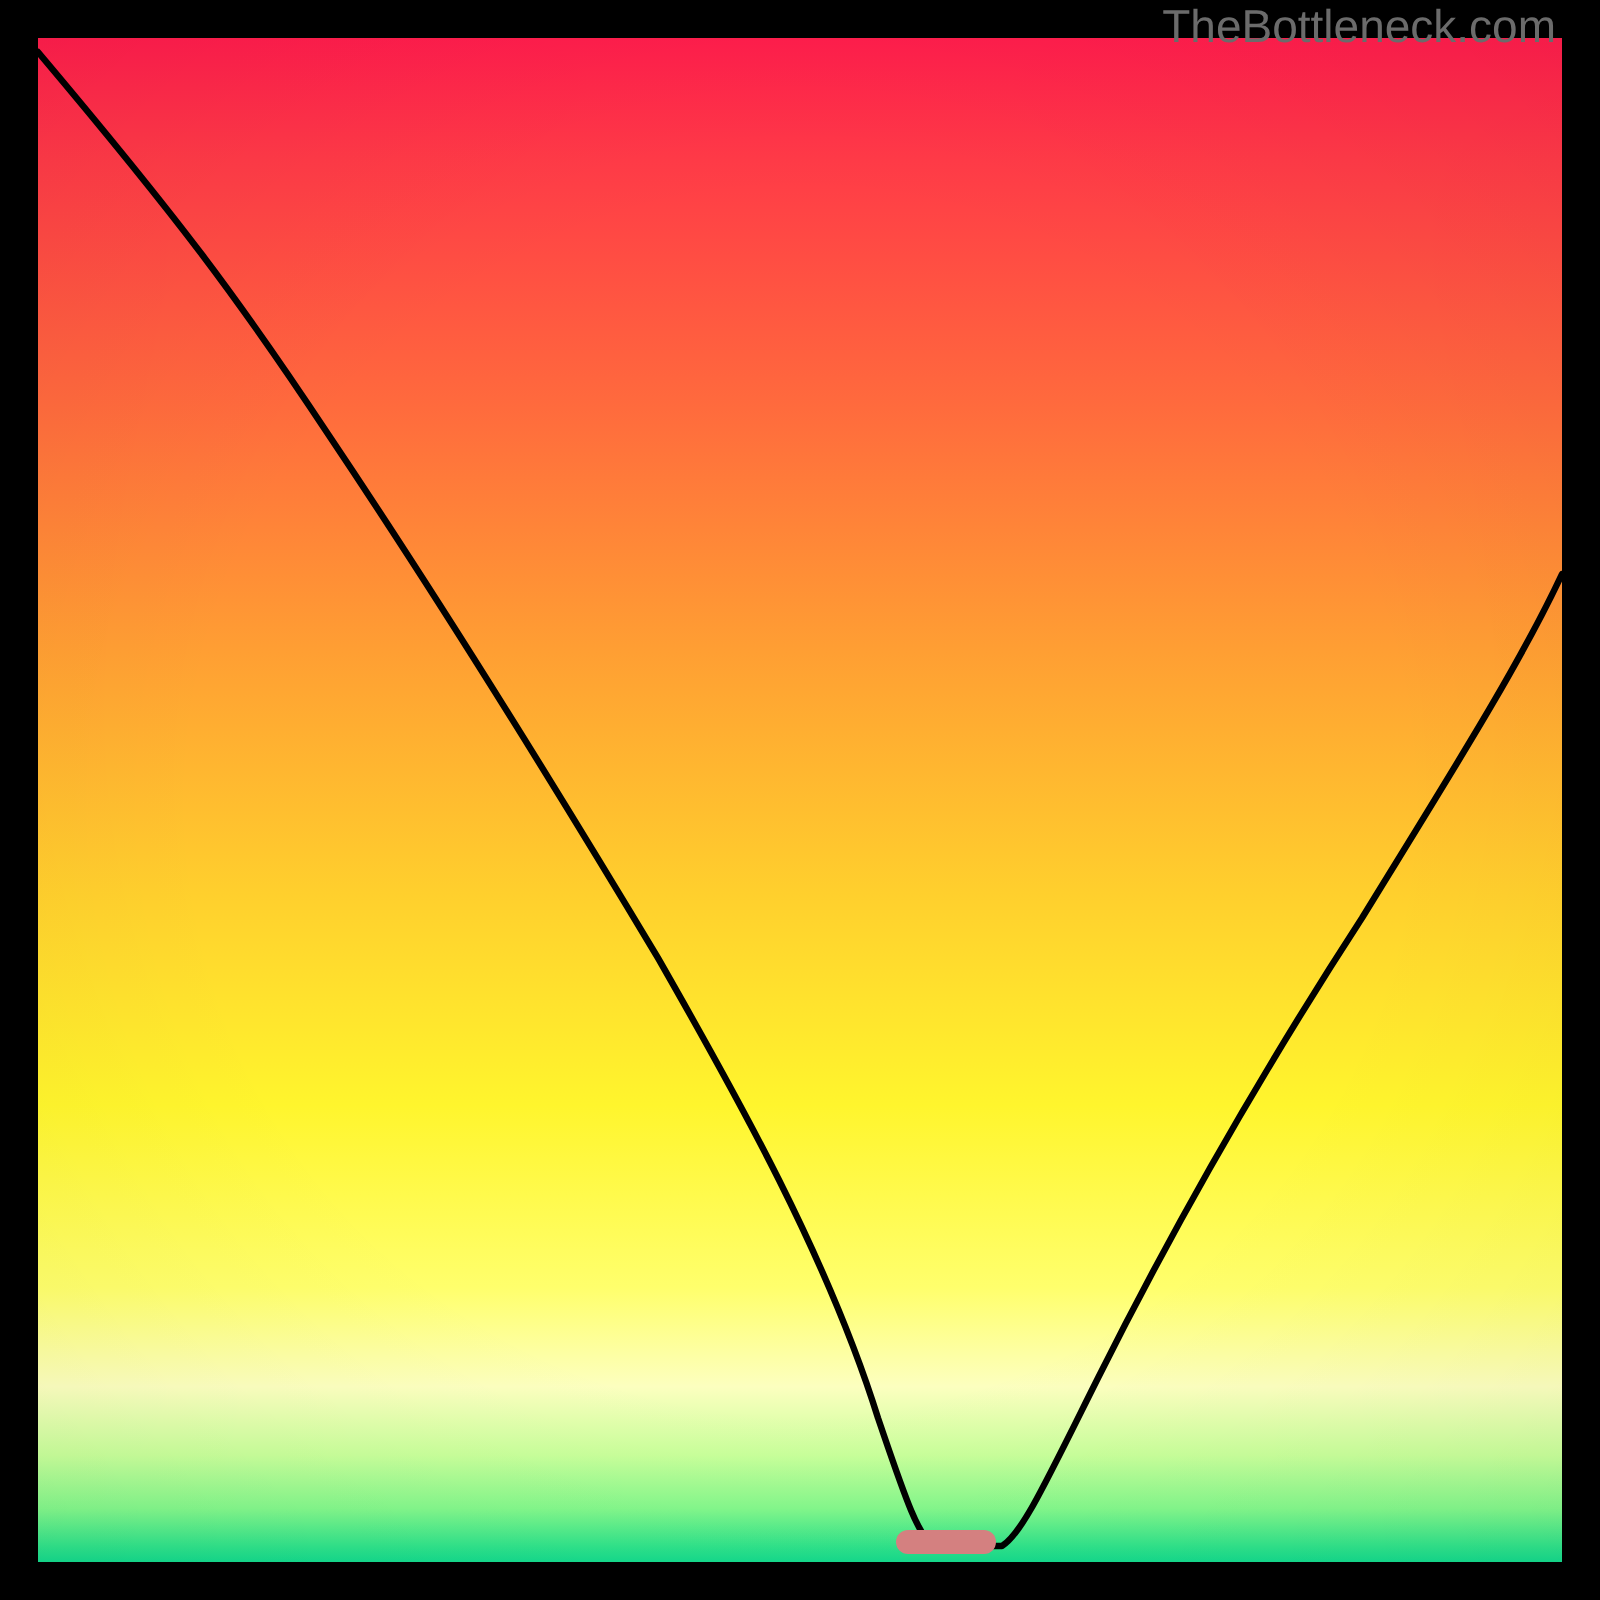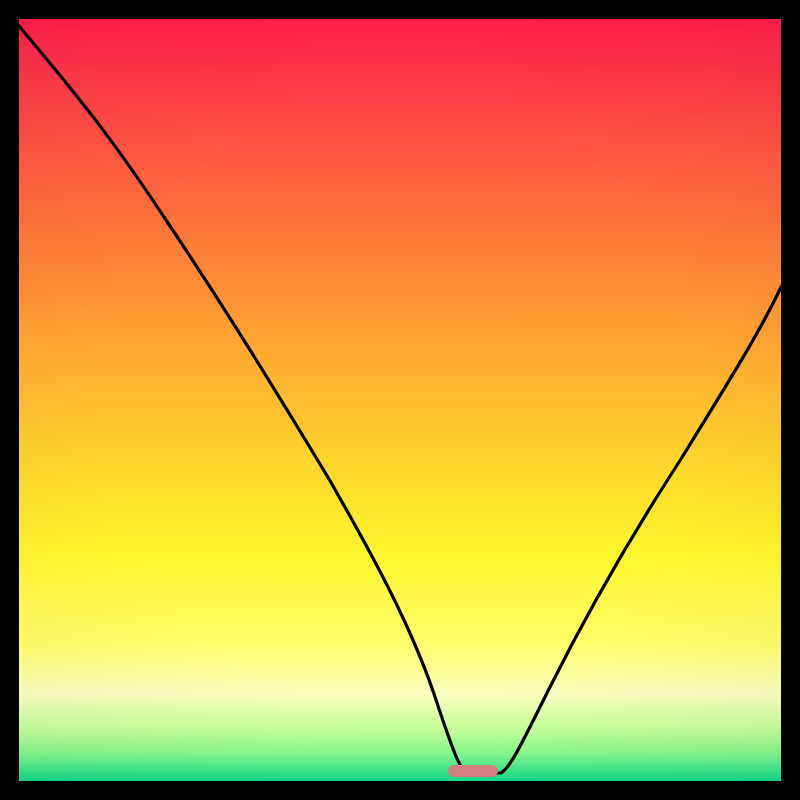--- a/index.html
+++ b/index.html
@@ -79,13 +79,14 @@
                C 432 725, 440 750, 448 754
                L 482 754
                C 492 748, 504 722, 530 670
                C 565 600, 610 520, 662 440
                C 705 370, 740 315, 762 268" fill="none" stroke="#000" stroke-width="3.2" stroke-linecap="round" stroke-linejoin="round"></path>
     </svg>
 
     <div class="marker" style="left:429px; width:50px; bottom:4px;"></div>
   </div>
 
+  <div class="watermark">TheBottleneck.com</div>
 </div>
 
 </body></html>

